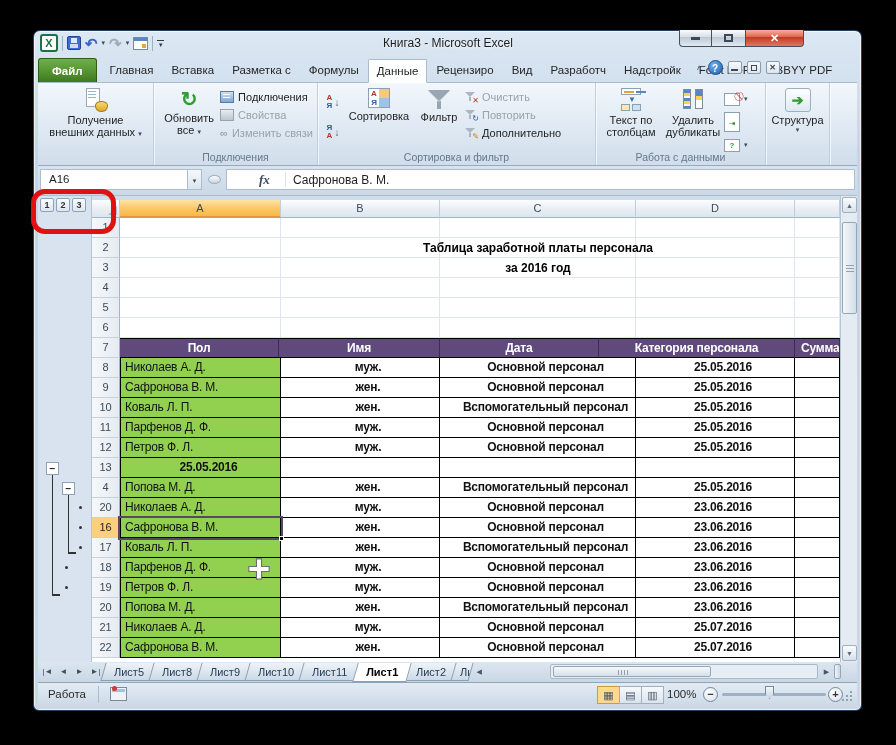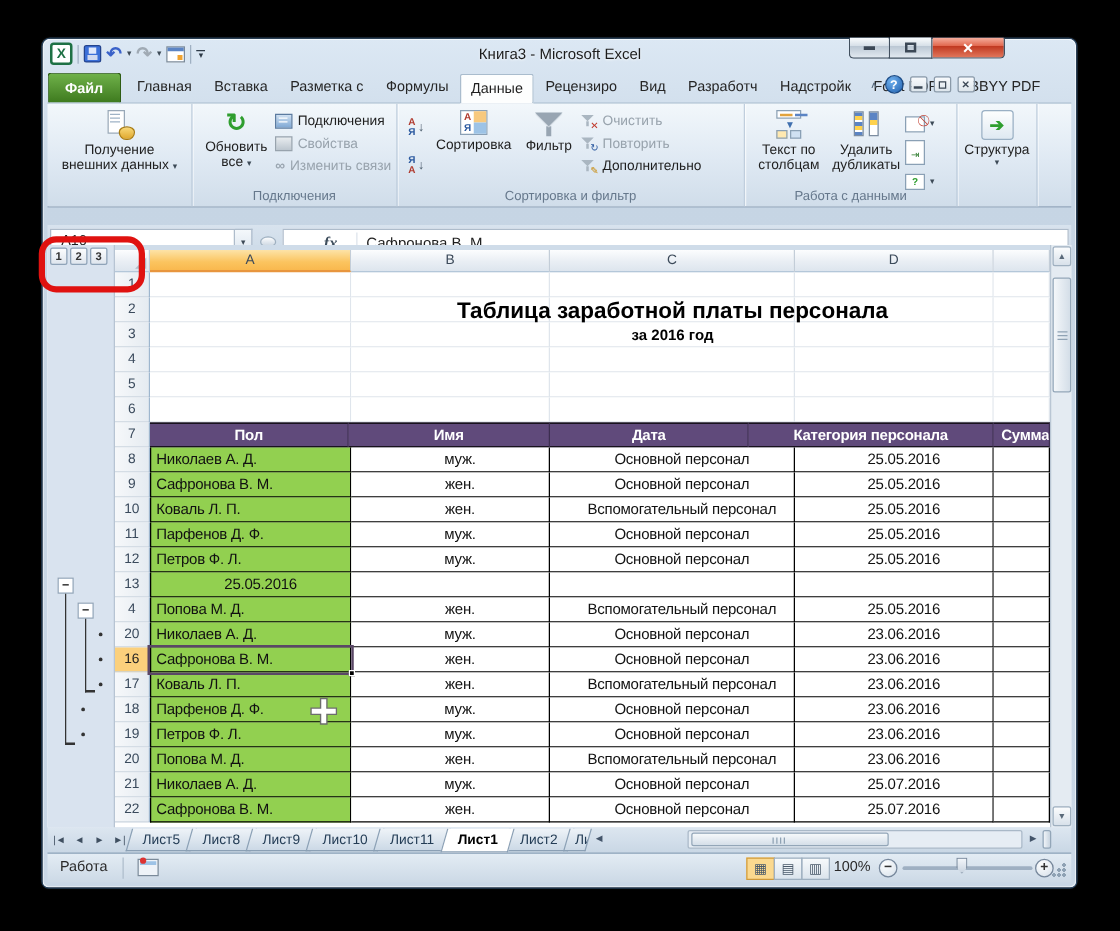--- a/index.html
+++ b/index.html
@@ -120,21 +120,21 @@
   .smicon{width:16px;height:13px;border:1px solid #8aa0b5;background:#fff;position:relative;font-size:8px;
     line-height:11px;text-align:center;}
   .smicon.v:after{content:"⃠";position:absolute;right:-2px;top:-3px;color:#c0392b;font-size:9px;}
   .smicon.c:before{content:"⇥";color:#2c7a2c;font-size:8px;}
   .smicon.w:before{content:"?";color:#2f9e2f;font-weight:bold;}
   .i-struct{width:26px;height:24px;border:1px solid #9ab0c4;border-radius:3px;background:linear-gradient(#fdfefe,#dfe9f2);
     color:#2f9e2f;font-weight:bold;font-size:14px;text-align:center;line-height:22px;}
 
   
   .fbar{position:absolute;left:38px;top:166px;width:819px;height:30px;
-    background:linear-gradient(#d8e3ee,#cbd9e7);border-bottom:1px solid #aebccb;margin-top:14px;}
+    background:linear-gradient(#d8e3ee,#cbd9e7);border-bottom:1px solid #aebccb;}
   .namebox{position:absolute;left:2px;top:3px;width:148px;height:21px;background:#fff;border:1px solid #aebccb;
     font-size:11.5px;color:#1f1f1f;padding:3px 0 0 8px;}
   .namedd{position:absolute;left:150px;top:3px;width:14px;height:21px;border:1px solid #aebccb;border-left:none;
     background:linear-gradient(#f4f8fb,#dce5ee);font-size:7px;color:#3d4a57;text-align:center;line-height:21px;}
   .oval{position:absolute;left:170px;top:9px;width:13px;height:9px;border-radius:50%;
     background:linear-gradient(#fcfdfe,#c9d4df);border:1px solid #9fb0c0;}
   .ffield{position:absolute;left:188px;top:3px;right:2px;height:21px;background:#fff;border:1px solid #aebccb;}
   .fx{position:absolute;left:32px;top:2px;font-family:"Liberation Serif",serif;font-style:italic;font-weight:bold;
     font-size:13px;color:#3d4d5c;}
   .fdiv{position:absolute;left:58px;top:2px;bottom:2px;width:1px;background:#dde4ec;}
@@ -167,24 +167,24 @@
     border-bottom:1px solid #c8d2dd;font-size:11px;color:#3a4a5c;text-align:center;line-height:19px;}
   .rn.rnsel{background:#fbd07c;border-right-color:#e8963e;color:#222;}
   .c{height:20px;font-size:12px;color:#111;line-height:19px;letter-spacing:-0.2px;overflow:hidden;white-space:nowrap;}
   .c.lite{background:#fff;border-right:1px solid #dfe5ec;border-bottom:1px solid #dfe5ec;}
   .c.phdr{background:#604a7b;color:#fff;font-weight:bold;border-right:1px solid #3c2e50;border-bottom:1px solid #000;
     border-top:1px solid #000;text-align:center;}
   .c.phdr.clip{text-align:left;padding-left:6px;}
   .c.grn{background:#92d050;border-right:1px solid #000;border-bottom:1px solid #000;border-left:1px solid #000;
     padding-left:4px;}
   .c.wht{background:#fff;border-right:1px solid #000;border-bottom:1px solid #000;}
-  .c.ctr{text-align:center;padding-left:16px;}
+  .c.ctr{text-align:center;padding-left:16px;font-weight:bold;}
   .ttl1,.ttl2{position:absolute;left:189px;width:514px;top:0;height:20px;line-height:20px;text-align:center;
     font-weight:bold;color:#000;pointer-events:none;}
-  .ttl1{font-size:18px;}.ttl2{font-size:12px;}
+  .ttl1{font-size:12px;}.ttl2{font-size:12px;}
 
   .a16sel{position:absolute;left:80px;top:320px;width:165px;height:24px;border:2px solid #5a4766;pointer-events:none;}
   .fillhandle{position:absolute;right:-3px;bottom:-3px;width:5px;height:5px;background:#000;border:1px solid #fff;}
 
   .vscroll{position:absolute;right:0;top:0;width:17px;height:466px;background:#e4ebf2;border-left:1px solid #b9c6d4;}
   .varrow{position:absolute;left:1px;width:15px;height:16px;background:linear-gradient(#fbfcfd,#d8e1ea);
     border:1px solid #9fb0c0;border-radius:2px;font-size:7px;color:#5a6a7a;text-align:center;line-height:15px;}
   .vthumb{position:absolute;left:1px;top:26px;width:15px;height:92px;background:linear-gradient(90deg,#f4f7fa,#d4dee8);
     border:1px solid #93a6b8;border-radius:2px;}
   .vthumb:after{content:"";position:absolute;left:3px;top:42px;width:8px;height:1px;background:#8fa2b4;

